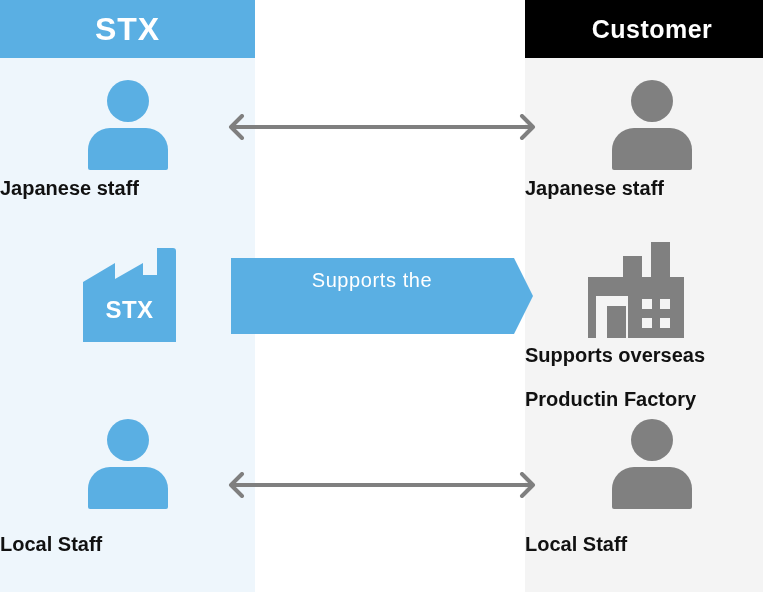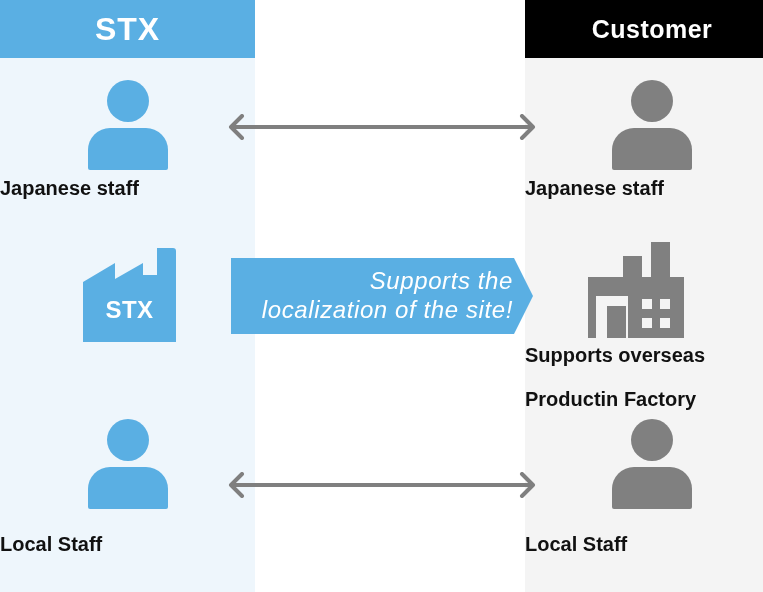--- a/index.html
+++ b/index.html
@@ -24,22 +24,22 @@
     .person .body { position: absolute; left: 0; top: 48px; width: 80px; height: 42px; border-radius: 22px 22px 2px 2px; }
     .blue .head, .blue .body { background: #5aafe3; }
     .gray .head, .gray .body { background: #808080; }
     .label {
       position: absolute; width: 282px; text-align: left;
       font-weight: bold; font-size: 20px; color: #111;
     }
     .arrow { position: absolute; left: 226px; width: 312px; height: 26px; }
     .banner { position: absolute; left: 231px; top: 258px; width: 302px; height: 76px; }
     .banner-text {
-      position: absolute; left: 231px; top: 266px; width: 282px; text-align: right;
-      color: #fff; font-size: 24px; line-height: 29px; letter-spacing: 0.6px; font-style: italic;
+      position: absolute; left: 231px; top: 266px; width: 282px; text-align: center;
+      color: #fff; font-size: 20px; line-height: 29px; letter-spacing: 0.6px;
     }
     .factory-stx { position: absolute; left: 81px; top: 247px; width: 97px; height: 97px; }
     .factory-stx-label {
       position: absolute; left: 81px; top: 296px; width: 97px; text-align: center;
       color: #fff; font-weight: bold; font-size: 24px; letter-spacing: 0.5px;
     }
     .factory-cust { position: absolute; left: 588px; top: 240px; width: 98px; height: 98px; }
   </style>
 </head>
 <body>
@@ -97,20 +97,19 @@
   <line x1="5" y1="13" x2="307" y2="13" stroke="#7f7f7f" stroke-width="4"></line>
   <polyline points="16,2 5,13 16,24" fill="none" stroke="#7f7f7f" stroke-width="4" stroke-linecap="round" stroke-linejoin="round"></polyline>
   <polyline points="296,2 307,13 296,24" fill="none" stroke="#7f7f7f" stroke-width="4" stroke-linecap="round" stroke-linejoin="round"></polyline>
 </svg>
 
 <svg class="banner" viewBox="0 0 302 76">
   <polygon points="0,0 283,0 302,38 283,76 0,76" fill="#5aafe3"></polygon>
 </svg>
 <div class="banner-text">
   <div>Supports the</div>
-  <div>localization of the site!</div>
 </div>
 
 <svg class="arrow" style="top:472px;" viewBox="0 0 312 26">
   <line x1="5" y1="13" x2="307" y2="13" stroke="#7f7f7f" stroke-width="4"></line>
   <polyline points="16,2 5,13 16,24" fill="none" stroke="#7f7f7f" stroke-width="4" stroke-linecap="round" stroke-linejoin="round"></polyline>
   <polyline points="296,2 307,13 296,24" fill="none" stroke="#7f7f7f" stroke-width="4" stroke-linecap="round" stroke-linejoin="round"></polyline>
 </svg>
 
 </body></html>

